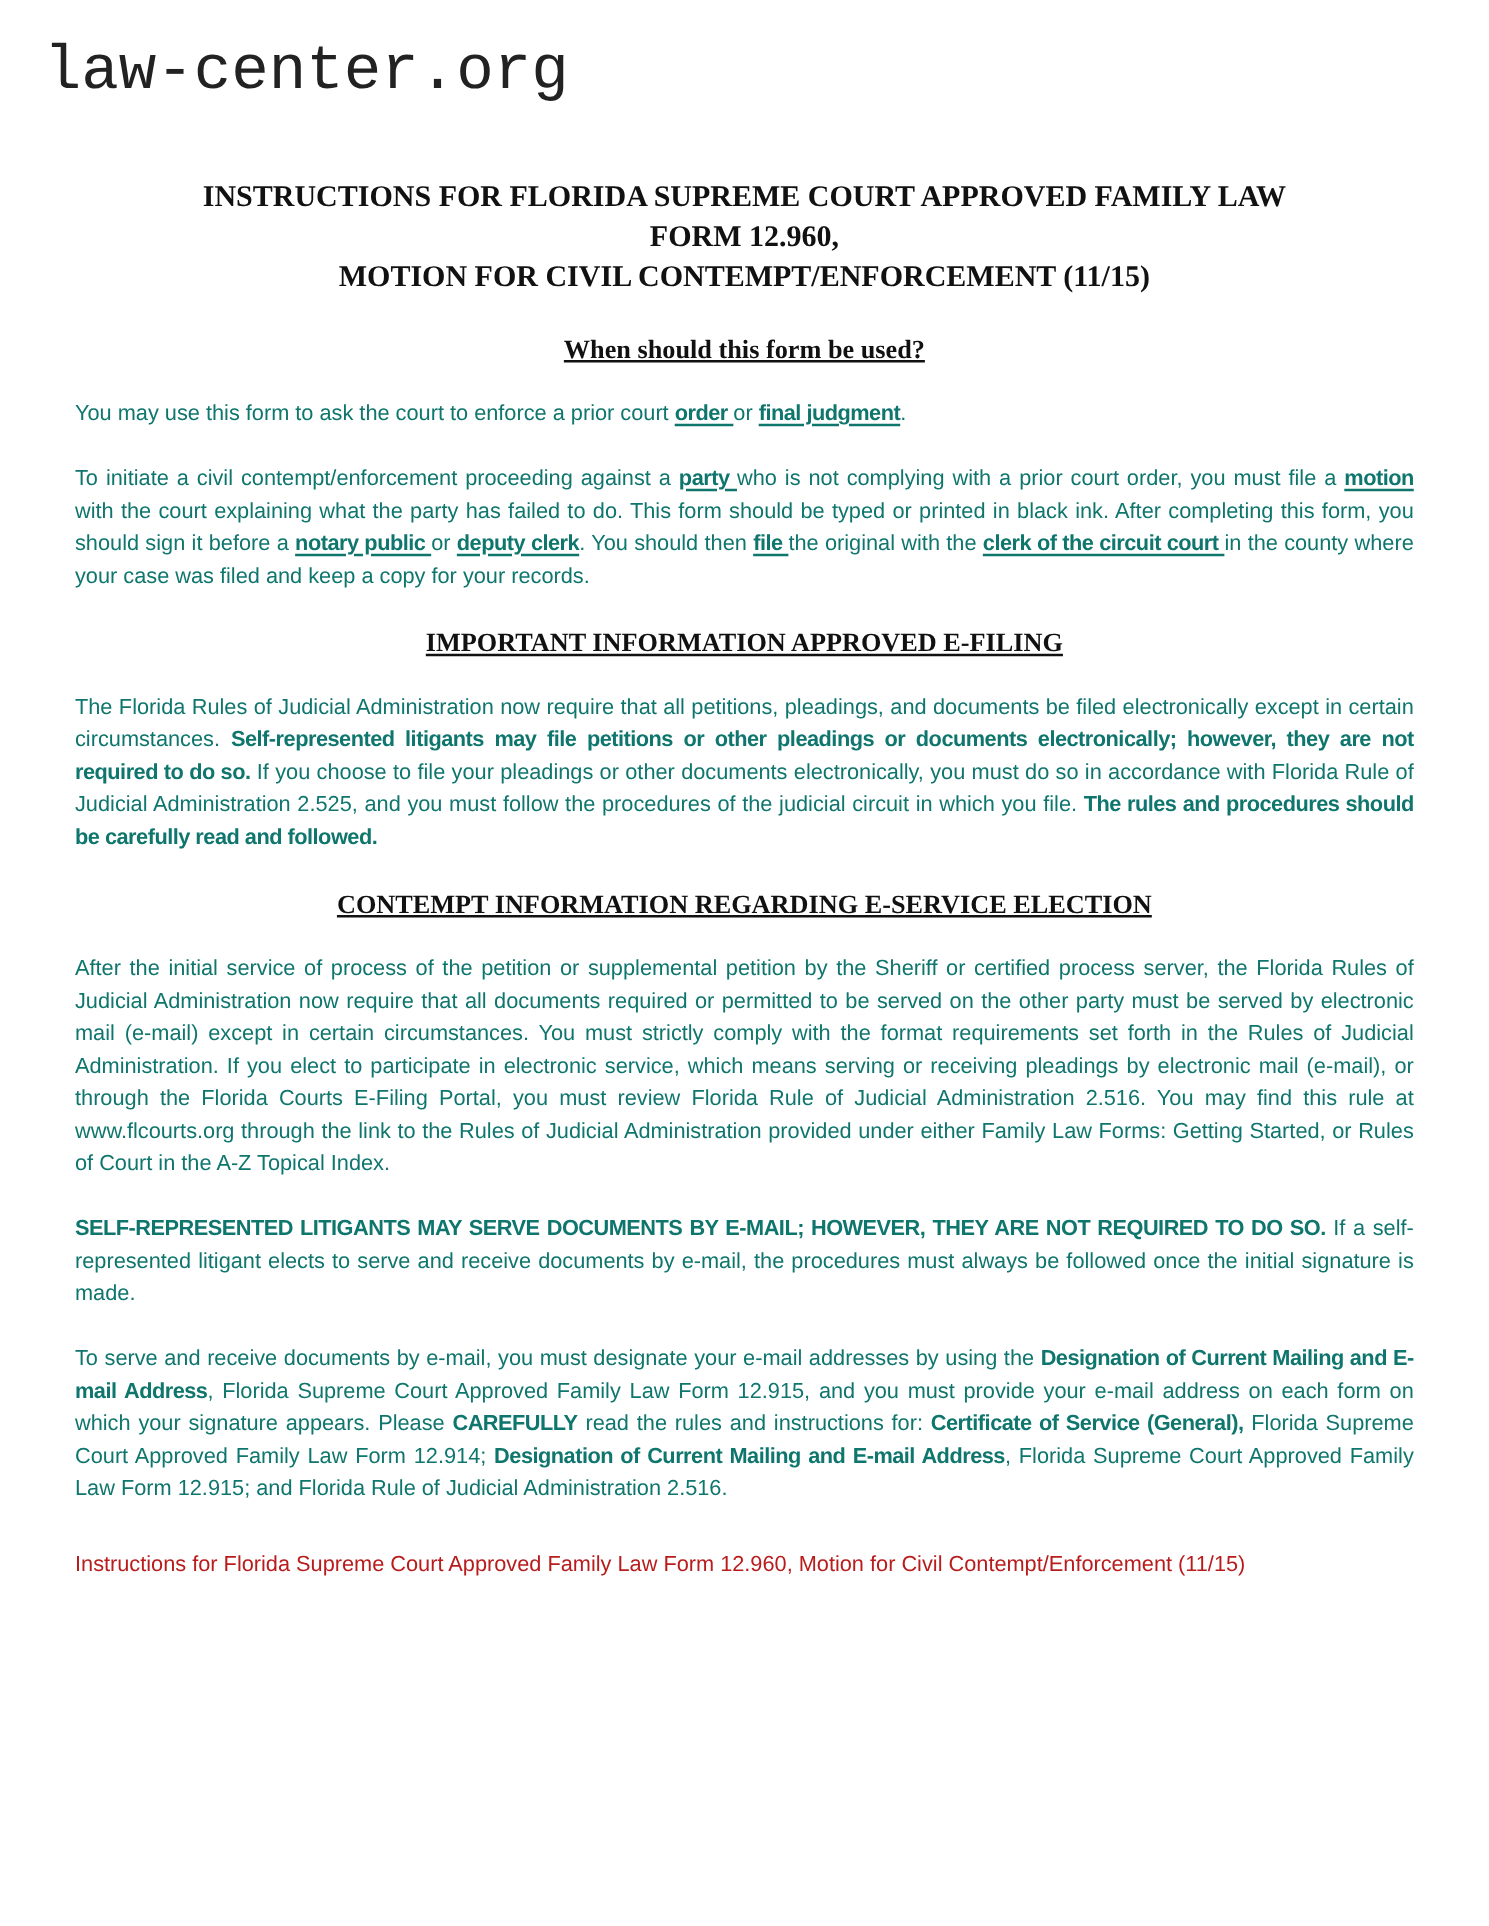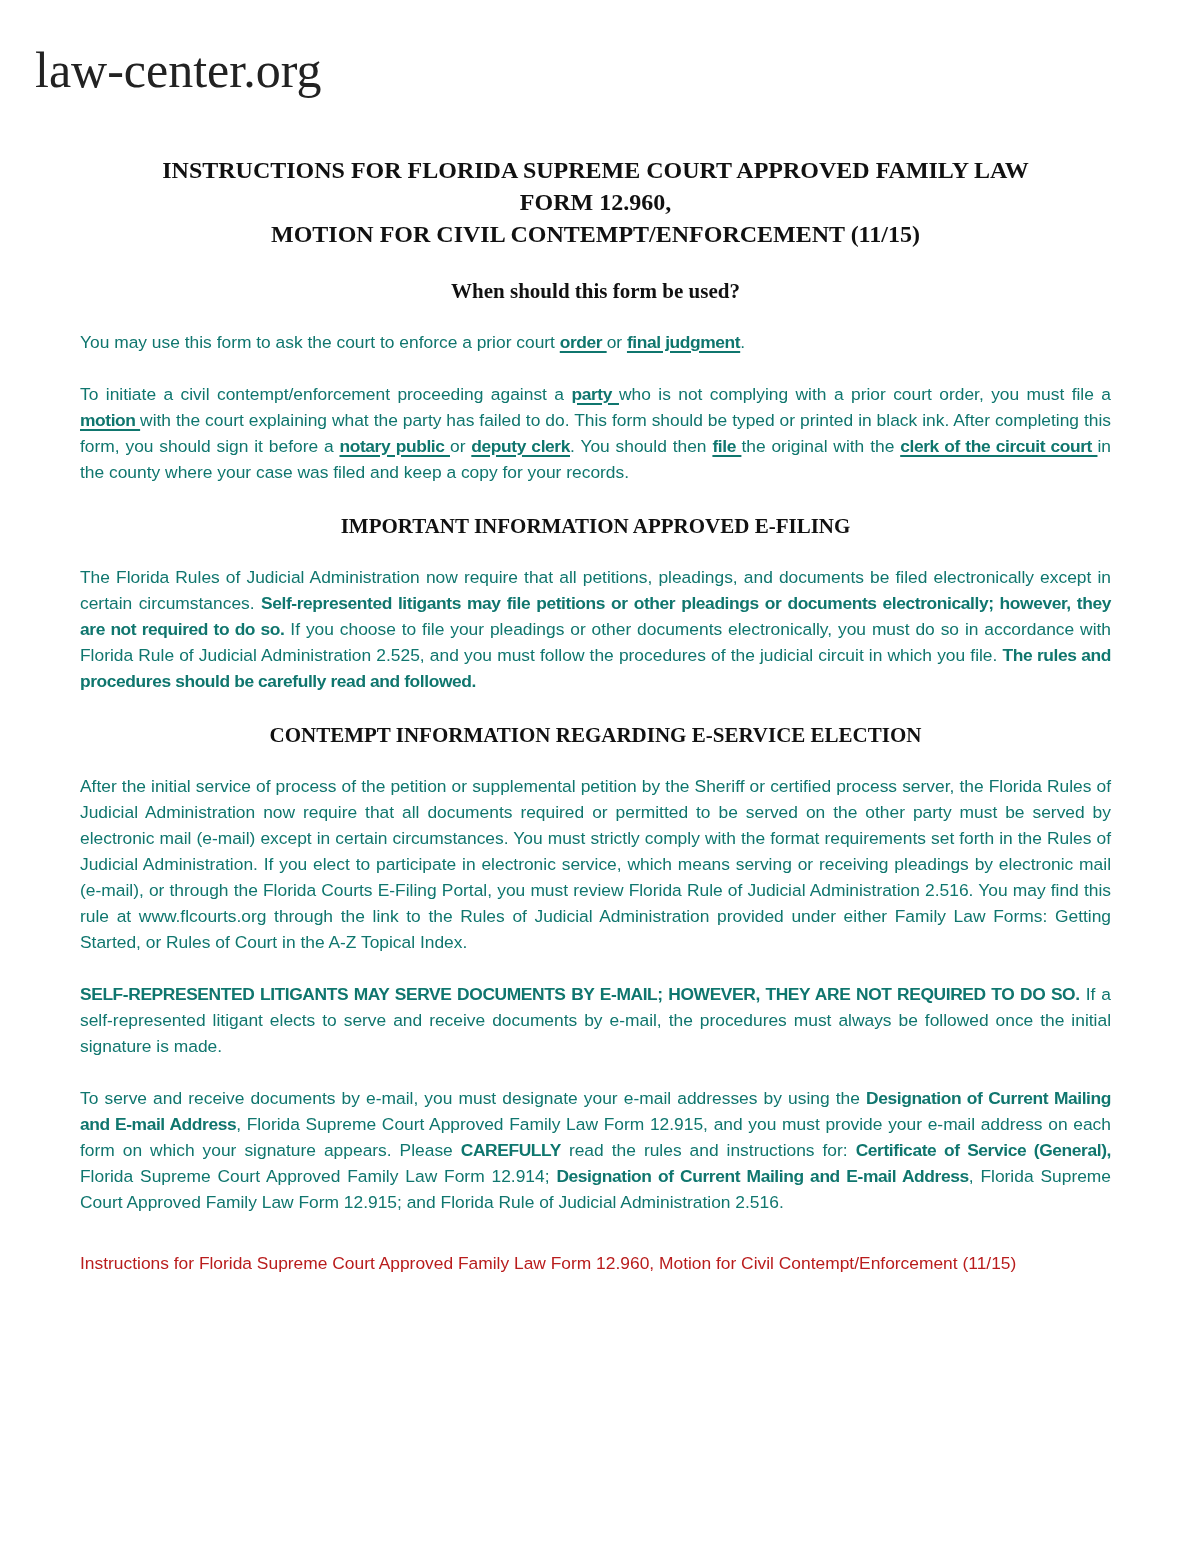--- a/index.html
+++ b/index.html
@@ -8,48 +8,49 @@
     background: #ffffff;
   }
   .page {
     position: relative;
     width: 1191px;
     min-height: 1541px;
     background: #ffffff;
     overflow: hidden;
   }
   .logo {
-    margin: 38px 0 0 35px;
-    font-family: Liberation Serif, serif;
+    margin: 26px 0 0 35px;
+    font-family: Liberation Mono, monospace;
     font-size: 50px;
     line-height: 64px;
     font-weight: 400;
     color: #222222;
     letter-spacing: 0px;
   }
   .content {
-    padding: 0 80px;
+    padding: 0 60px;
   }
   .title {
     margin: 52px 0 0 0;
     text-align: center;
     font-family: "Liberation Serif", "DejaVu Serif", serif;
     font-weight: bold;
     font-size: 24px;
     line-height: 32px;
     color: #111111;
   }
   h2.section-heading {
     margin: 26px 0 23px 0;
     text-align: center;
     font-family: "Liberation Serif", "DejaVu Serif", serif;
     font-weight: bold;
     font-size: 21px;
     line-height: 30px;
     color: #111111;
+    text-decoration: underline;
   }
   p.body-para {
     margin: 0 0 26px 0;
     font-family: "Liberation Sans", "DejaVu Sans", sans-serif;
     font-size: 17.4px;
     line-height: 26px;
     color: #0f766e;
     text-align: justify;
   }
   p.footer-note {

